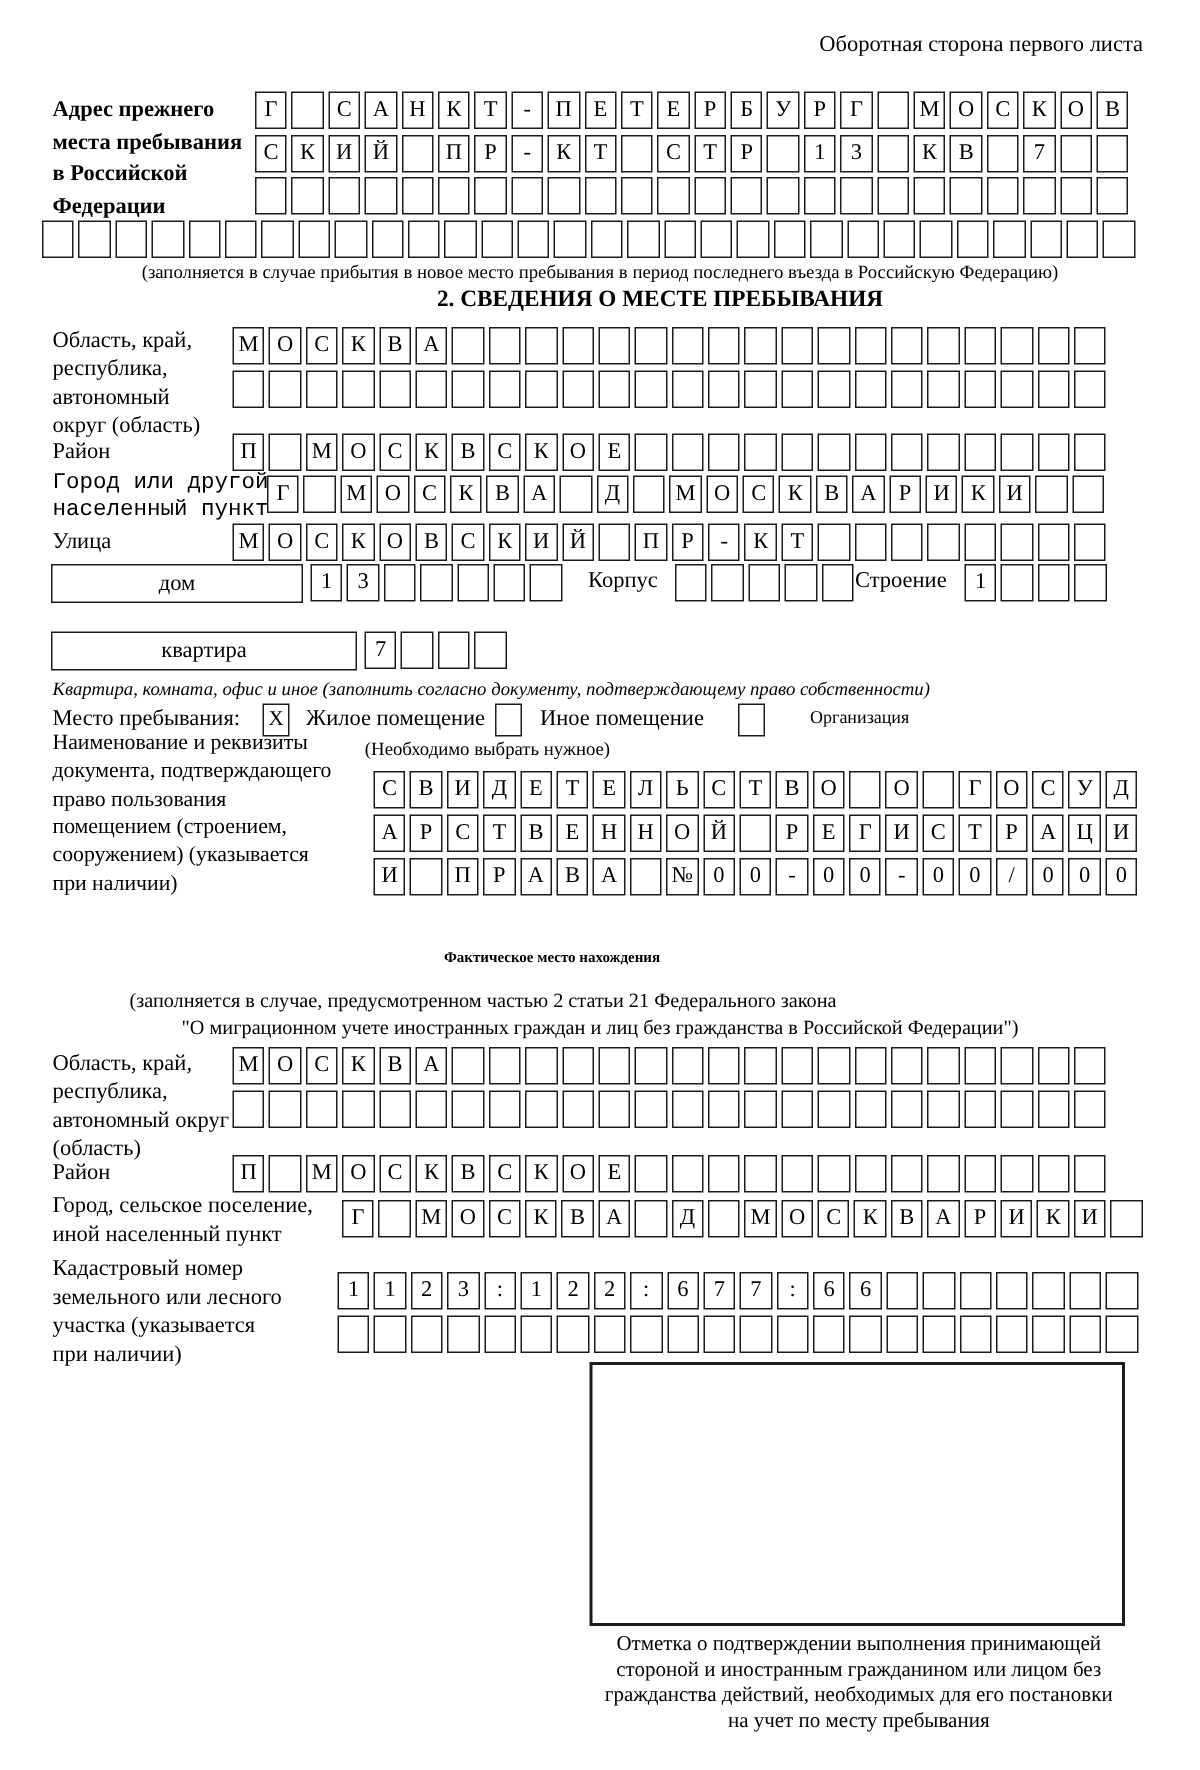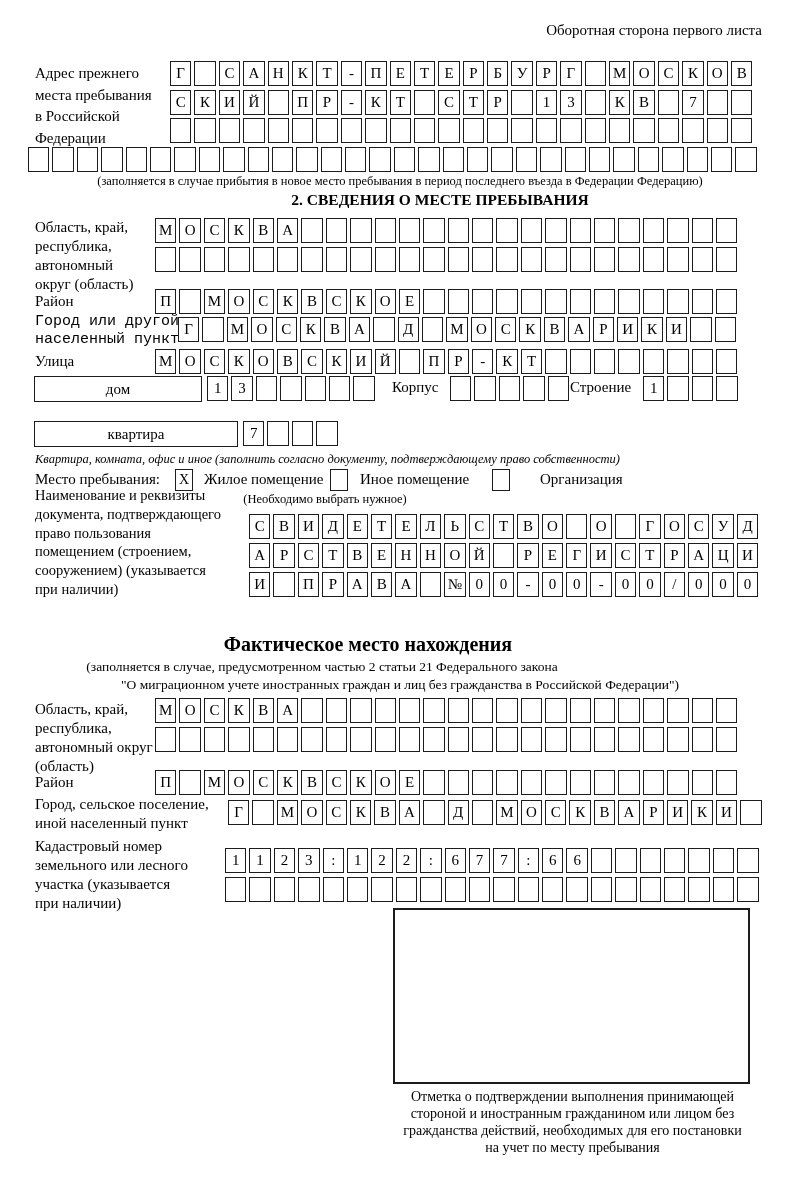--- a/index.html
+++ b/index.html
@@ -3,21 +3,21 @@
 <meta charset="utf-8">
 <style>
   html,body { margin:0; padding:0; background:#ffffff; }
   .page {
     position:relative; width:800px; height:1180px; background:#fff;
     font-family:"Liberation Serif","DejaVu Serif",serif; color:#000;
     overflow:hidden;
   }
   .abs { position:absolute; }
   .label { font-size:15px; line-height:19px; white-space:pre-line; }
-  .label-lh21 { line-height:21.5px; }
+  .label-lh21 { line-height:21.5px;font-weight:bold; }
   .caption { font-size:12.5px; }
   .center { text-align:center; }
   .bold { font-weight:bold;padding-left:40px; }
   .row { position:absolute; display:flex; }
   .cell {
     flex:none; width:21.4px; height:25px; box-sizing:border-box;
     border:1.6px solid #1c1c1c; margin-right:3px;
     display:flex; align-items:center; justify-content:center;
     font-size:15px; font-weight:normal;
   }
@@ -152,21 +152,21 @@
       <span class="cell"></span>
       <span class="cell"></span>
       <span class="cell"></span>
       <span class="cell"></span>
       <span class="cell"></span>
       <span class="cell"></span>
       <span class="cell"></span>
       <span class="cell"></span>
       <span class="cell"></span>
     </div>
-  <div class="abs caption center" style="left:0; top:174px; width:800px;">(заполняется в случае прибытия в новое место пребывания в период последнего въезда в Федерации Федерацию)</div>
+  <div class="abs caption center" style="left:0; top:174px; width:800px;">(заполняется в случае прибытия в новое место пребывания в период последнего въезда в Российскую Федерацию)</div>
 
   <div class="abs center bold" style="left:0; top:191px; width:800px; font-size:15.5px;">2. СВЕДЕНИЯ О МЕСТЕ ПРЕБЫВАНИЯ</div>
 
   <div class="abs label" style="left:35px; top:218px;">Область, край,
 республика,
 автономный
 округ (область)</div>
   <div class="row" style="left:155px; top:218px;">
       <span class="cell">М</span>
       <span class="cell">О</span>
@@ -338,21 +338,21 @@
       <span class="cell"></span>
     </div>
   <div class="abs caption" style="left:35px; top:452px;font-style:italic;">Квартира, комната, офис и иное (заполнить согласно документу, подтверждающему право собственности)</div>
 
   <div class="abs" style="left:35px; top:471px; font-size:15px;">Место пребывания:</div>
   <div class="checkbox" style="left:175px; top:469px;">X</div>
   <div class="abs" style="left:204px; top:471px; font-size:15px;">Жилое помещение</div>
   <div class="checkbox" style="left:330px; top:469px;"></div>
   <div class="abs" style="left:360px; top:471px; font-size:15px;">Иное помещение</div>
   <div class="checkbox" style="left:492px; top:469px;"></div>
-  <div class="abs" style="left:540px; top:471px; font-size:15px;">Организация</div>
+  <div class="abs" style="left:540px; top:471px; font-size:12px;">Организация</div>
   <div class="abs caption center" style="left:175px; top:492px; width:300px;">(Необходимо выбрать нужное)</div>
 
   <div class="abs label" style="left:35px; top:486px; font-size:14.5px; line-height:18.8px;">Наименование и реквизиты
 документа, подтверждающего
 право пользования
 помещением (строением,
 сооружением) (указывается
 при наличии)</div>
   <div class="row" style="left:249px; top:514px;">
       <span class="cell">С</span>
@@ -417,21 +417,21 @@
       <span class="cell">0</span>
       <span class="cell">-</span>
       <span class="cell">0</span>
       <span class="cell">0</span>
       <span class="cell">/</span>
       <span class="cell">0</span>
       <span class="cell">0</span>
       <span class="cell">0</span>
     </div>
 
-  <div class="abs center bold" style="left:0; top:633px; width:656px; font-size:20px;">Фактическое место нахождения</div>
+  <div class="abs center bold" style="left:0; top:633px; width:656px; font-size:10px;">Фактическое место нахождения</div>
   <div class="abs center smallcap" style="left:0; top:659px; width:644px;">(заполняется в случае, предусмотренном частью 2 статьи 21 Федерального закона</div>
   <div class="abs center smallcap" style="left:0; top:677px; width:800px;">"О миграционном учете иностранных граждан и лиц без гражданства в Российской Федерации")</div>
 
   <div class="abs label" style="left:35px; top:700px;">Область, край,
 республика,
 автономный округ
 (область)</div>
   <div class="row" style="left:155px; top:698px;">
       <span class="cell">М</span>
       <span class="cell">О</span>

